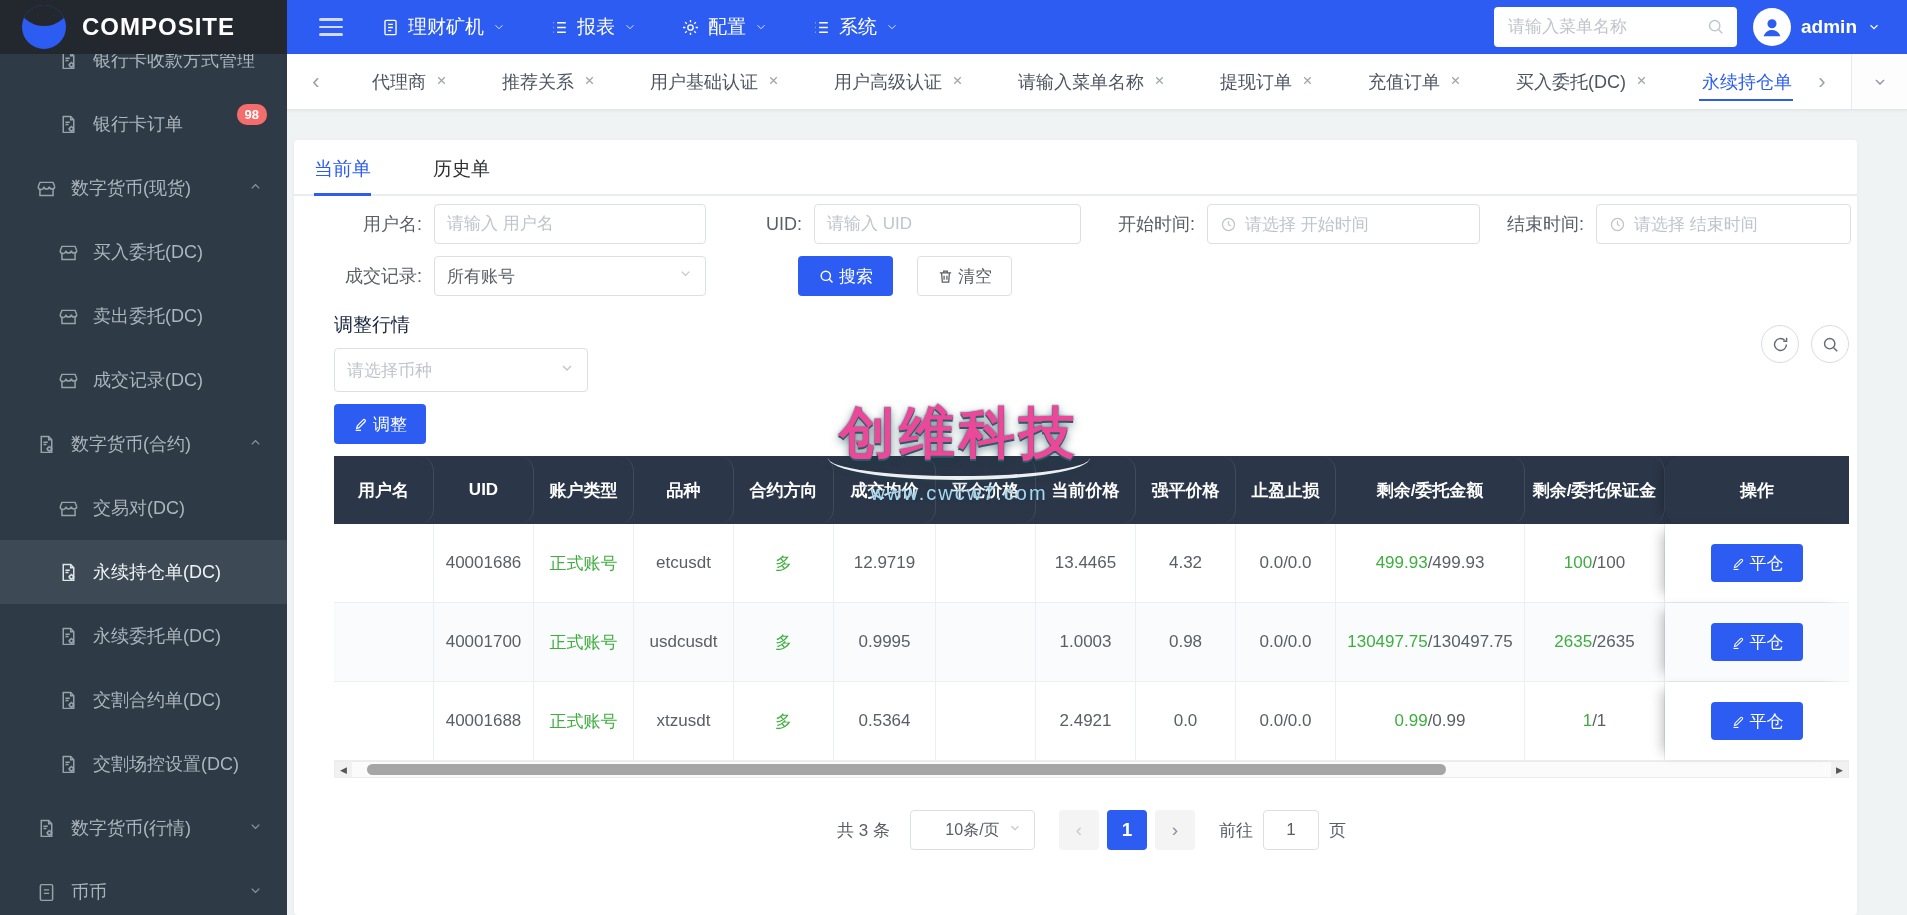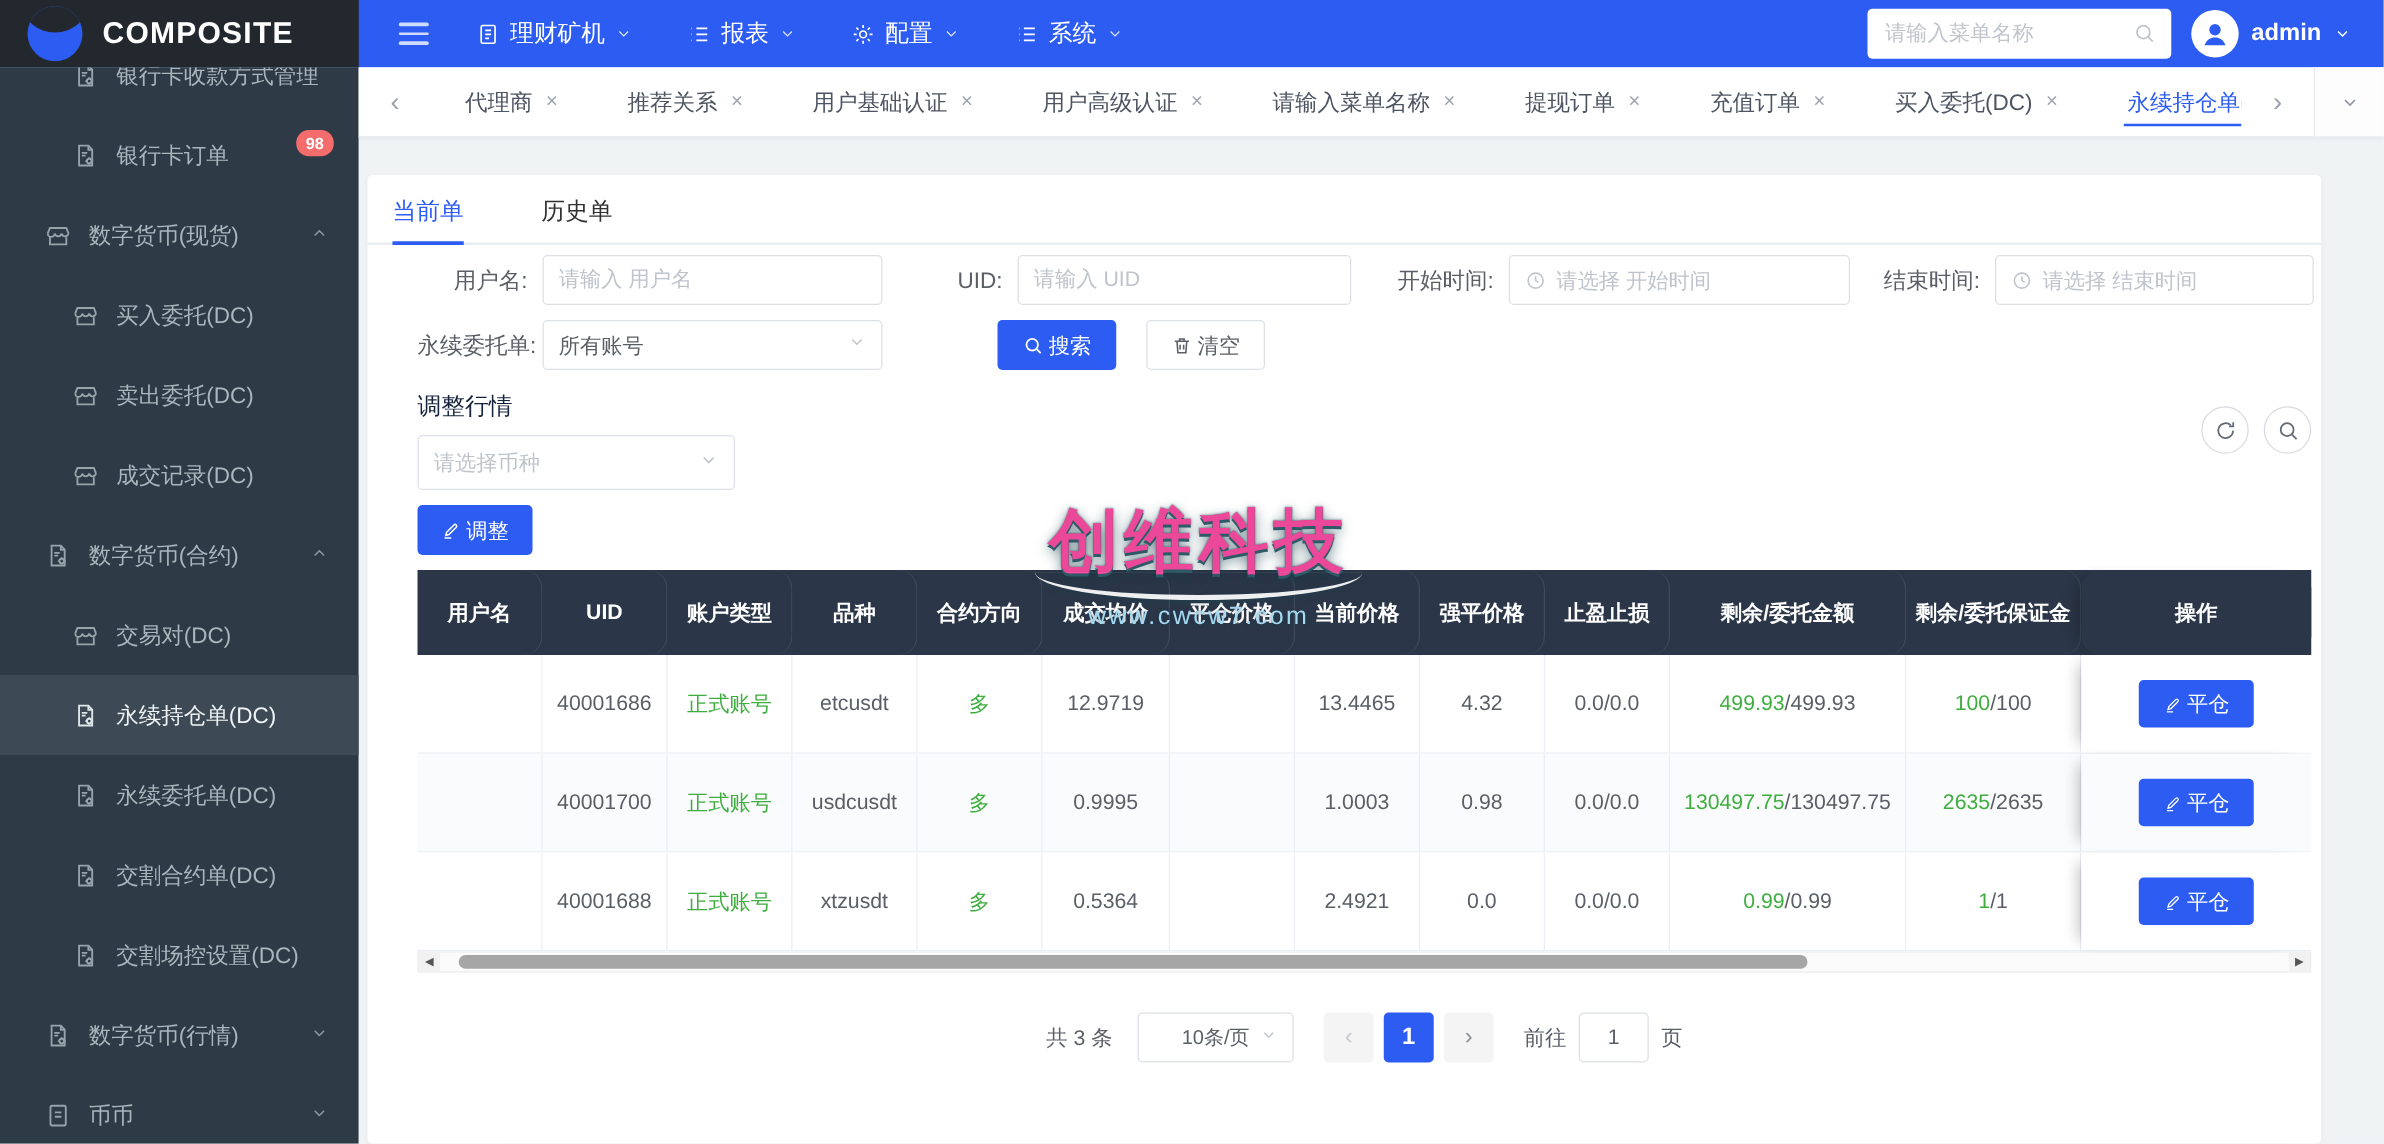--- a/index.html
+++ b/index.html
@@ -503,21 +503,21 @@
                 <span class="icon">
                     <svg width="17" height="17" viewBox="0 0 24 24" fill="none" stroke="currentColor" stroke-width="1.8">
                       <circle cx="12" cy="12" r="8.5"></circle>
                       <path d="M12 7v5l3.2 2"></path>
                     </svg>
                   </span>
                 <span class="ph">请选择 结束时间</span>
               </div>
             </div>
             <div class="frow">
-              <span class="flabel w100">永续委托单:</span>
+              <span class="flabel w100">成交记录:</span>
               <div class="tbox iw272">
                 <span>所有账号</span>
                 <span class="chev"><svg width="15" height="15" viewBox="0 0 24 24" fill="none" stroke="currentColor" stroke-width="2">
                       <path d="m6 9 6 6 6-6"></path>
                     </svg></span>
               </div>
               <button class="btn btn-blue btn-search">
                 <span class="icon">
                     <svg width="17" height="17" viewBox="0 0 24 24" fill="none" stroke="currentColor" stroke-width="2">
                       <circle cx="11" cy="11" r="6.5"></circle>

